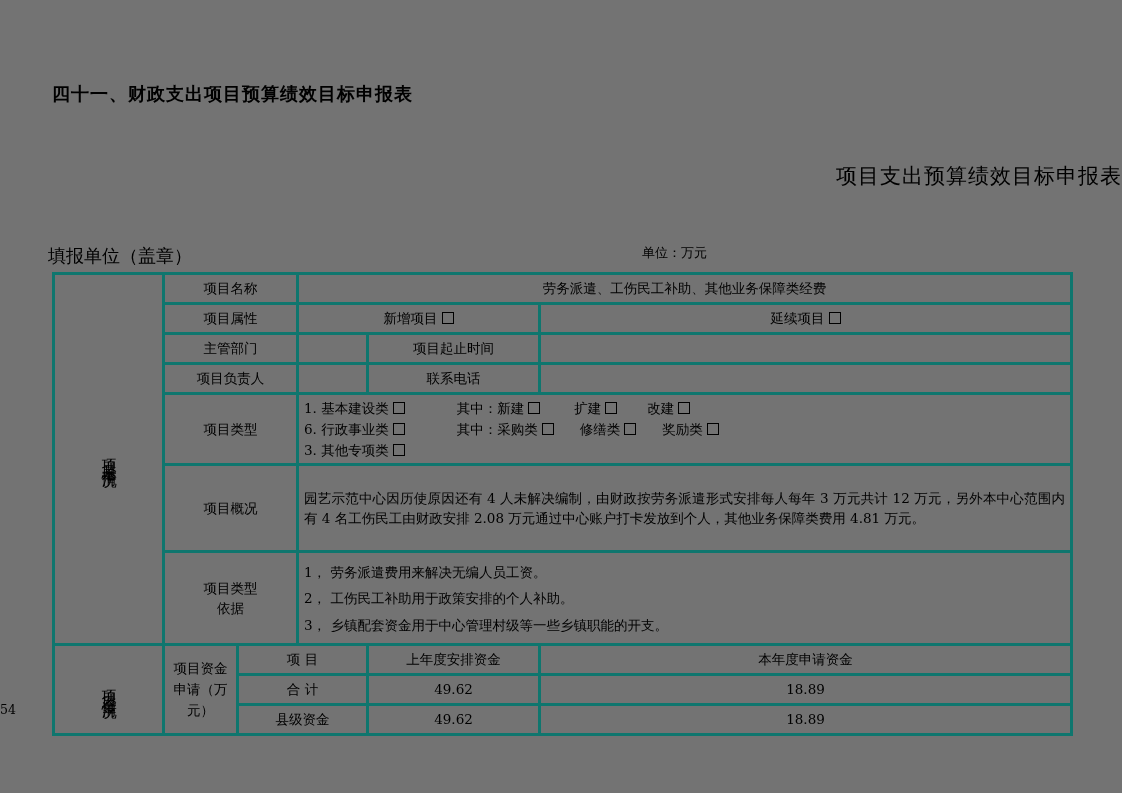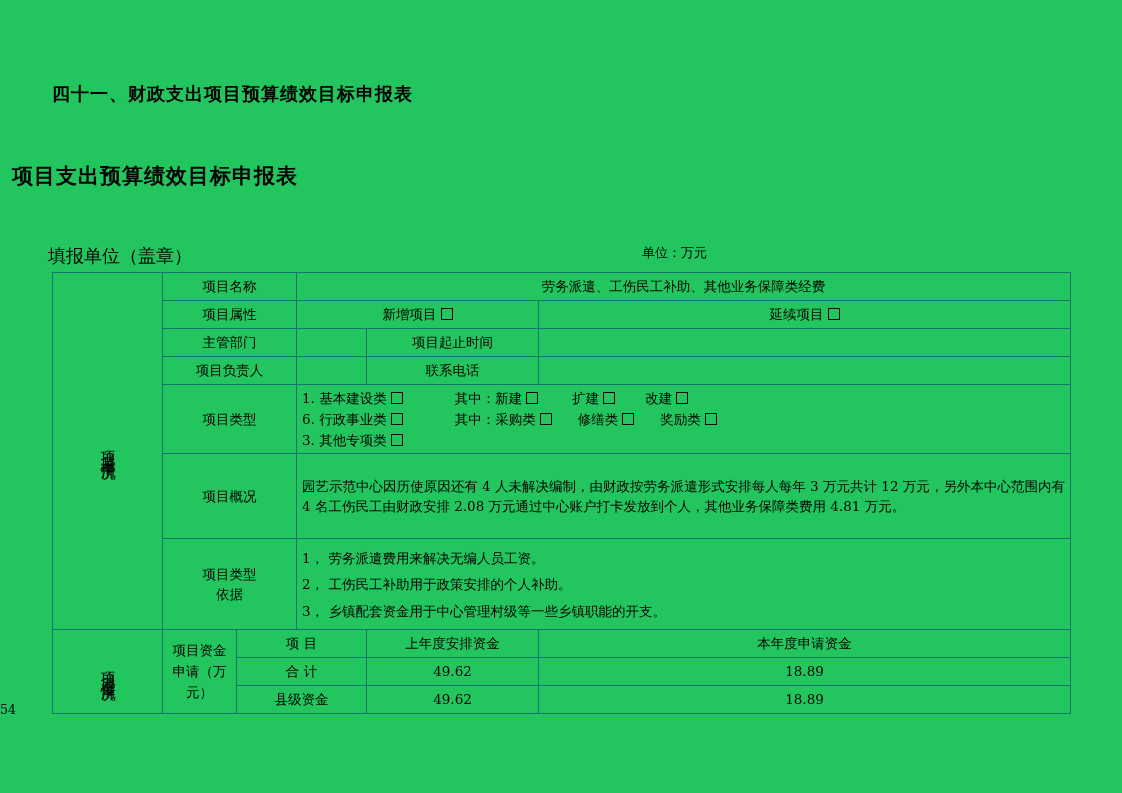--- a/index.html
+++ b/index.html
@@ -3,43 +3,43 @@
 <meta charset="utf-8">
 <style>
   html, body {
     margin: 0;
     padding: 0;
     background: #d9d9d9;
   }
   .page {
     width: 1122px;
     height: 793px;
-    background: #22c55e;
+    background: #737373;
     position: relative;
     margin: 0 auto;
     font-family: "DejaVu Serif", "Liberation Serif", serif;
     color: #000;
     overflow: hidden;
   }
   .section-title {
     position: absolute;
     left: 52px;
     top: 82px;
     font-size: 18px;
     font-weight: bold;
     letter-spacing: 1px;
   }
   .doc-title {
     position: absolute;
-    left: 12px;
+    left: 2px;
     right: 0;
     top: 162px;
-    text-align: left;
+    text-align: right;
     font-size: 21px;
-    font-weight: bold;
+    font-weight: normal;
     letter-spacing: 1px;
   }
   .doc-year {
     position: absolute;
     left: 0;
     right: 0;
     top: 213px;
     text-align: center;
     font-size: 16px;
     font-weight: bold;
@@ -61,21 +61,21 @@
   }
   table.main {
     position: absolute;
     left: 52px;
     top: 272px;
     width: 1018px;
     border-collapse: collapse;
     table-layout: fixed;
   }
   table.main td {
-    border: 1px solid #0f766e;
+    border: 3px solid #0f766e;
     font-size: 13.5px;
     padding: 3px 5px;
     vertical-align: middle;
     line-height: 1.55;
   }
   .c { text-align: center; }
   .l { text-align: left; }
   .vmid-label {
     text-align: center;
     font-size: 15px;

